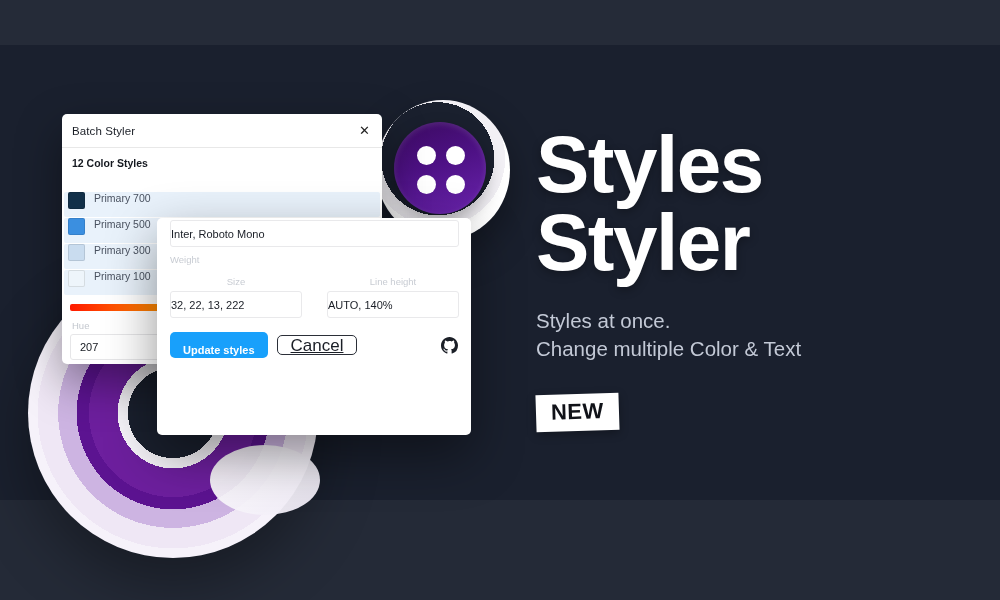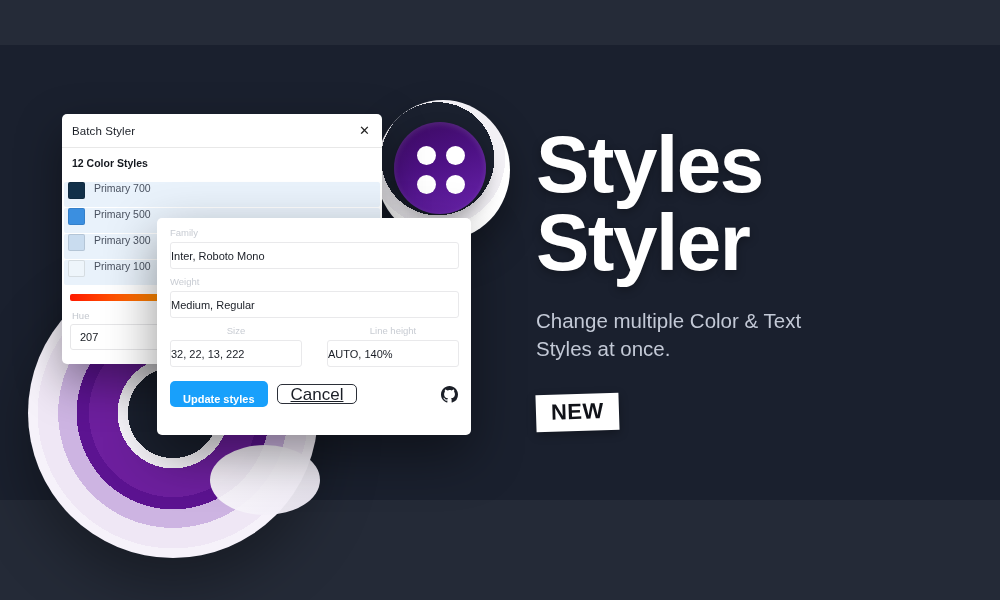--- a/index.html
+++ b/index.html
@@ -54,21 +54,21 @@
   .logo-dot.d1{left:45px;top:48px;} .logo-dot.d2{left:74px;top:48px;}
   .logo-dot.d3{left:45px;top:77px;} .logo-dot.d4{left:74px;top:77px;}
 
   
   .panel-color{position:absolute;left:62px;top:114px;width:320px;height:250px;background:#ffffff;
     border-radius:5px;box-shadow:0 18px 46px rgba(0,0,0,0.40);overflow:hidden;}
   .panel-head{height:33px;display:flex;align-items:center;justify-content:space-between;
     padding:0 12px 0 10px;border-bottom:1px solid #e8e8e8;}
   .panel-title{font-size:11.5px;color:#1b1f27;font-weight:400;letter-spacing:.1px;}
   .panel-close{font-size:13px;color:#222;line-height:1;cursor:pointer;}
-  .section-title{font-size:10.5px;font-weight:700;color:#14181f;padding:9px 10px 13px 10px;}
+  .section-title{font-size:10.5px;font-weight:700;color:#14181f;padding:9px 10px 23px 10px;}
   .style-row{display:flex;align-items:flex-start;gap:9px;height:25px;margin:0 2px 1px 2px;
     padding:0 4px;background:#e9f2fb;border-radius:2px;}
   .sw{width:15px;height:15px;border-radius:2px;border:1px solid rgba(0,0,0,.10);flex:none;}
   .style-name{font-size:10.5px;color:#4a5260;}
   .hue-bar{height:7px;margin:9px 8px 0 8px;border-radius:2px;
     background:linear-gradient(90deg,#ff1a00,#ff7a00,#ffe400,#8cf000,#19e600);}
   .field-label{font-size:9.5px;color:#c3c7ce;padding:9px 10px 3px 10px;}
   .field-box{margin:0 8px;height:24px;border:1px solid #e6e6e8;border-radius:3px;
     display:flex;align-items:center;padding:0 9px;font-size:11px;color:#14181f;background:#fff;}
 
@@ -142,25 +142,23 @@
       <div class="sw" style="background:#eef5fb"></div>
       <div class="style-name">Primary 100</div>
     </div>
 
     <div class="hue-bar"></div>
     <div class="field-label">Hue</div>
     <div class="field-box">207</div>
   </div>
 
   <div class="panel-text">
-    <div class="tlabel">Family</div>
     <div class="tbox">Inter, Roboto Mono</div>
 
     <div class="tlabel">Weight</div>
-    <div class="tbox">Medium, Regular</div>
 
     <div class="trow">
       <div>
         <div class="tlabel">Size</div>
         <div class="tbox">32, 22, 13, 222</div>
       </div>
       <div>
         <div class="tlabel">Line height</div>
         <div class="tbox">AUTO, 140%</div>
       </div>
@@ -180,21 +178,21 @@
       </svg>
     </div>
   </div>
 
   <div class="hero">
     <div class="hero-title">
       <div>Styles</div>
       <div>Styler</div>
     </div>
     <div class="hero-sub">
+      <div>Styles at once.</div>
       <div>Change multiple Color &amp; Text</div>
-      <div>Styles at once.</div>
     </div>
     <div class="hero-new">
       <div class="badge-new">NEW</div>
     </div>
   </div>
 
 </div>
 
 </body></html>

